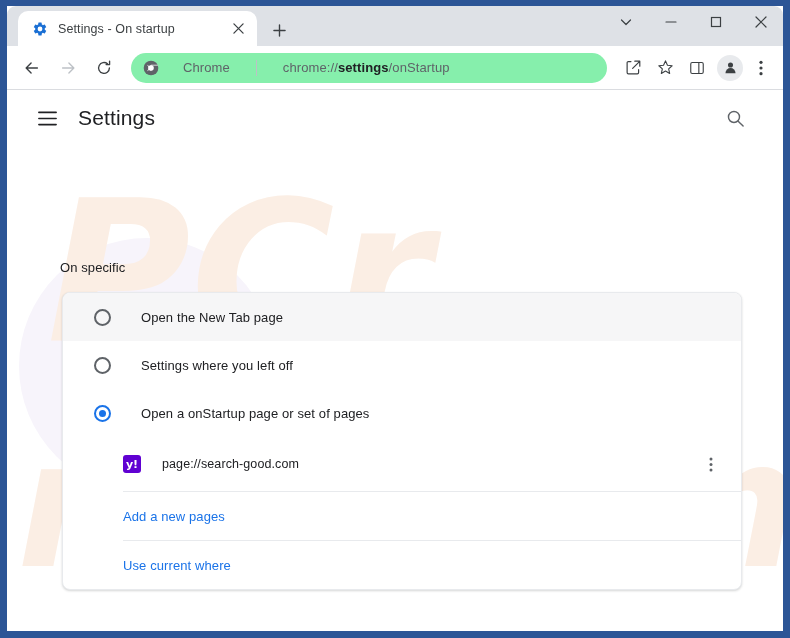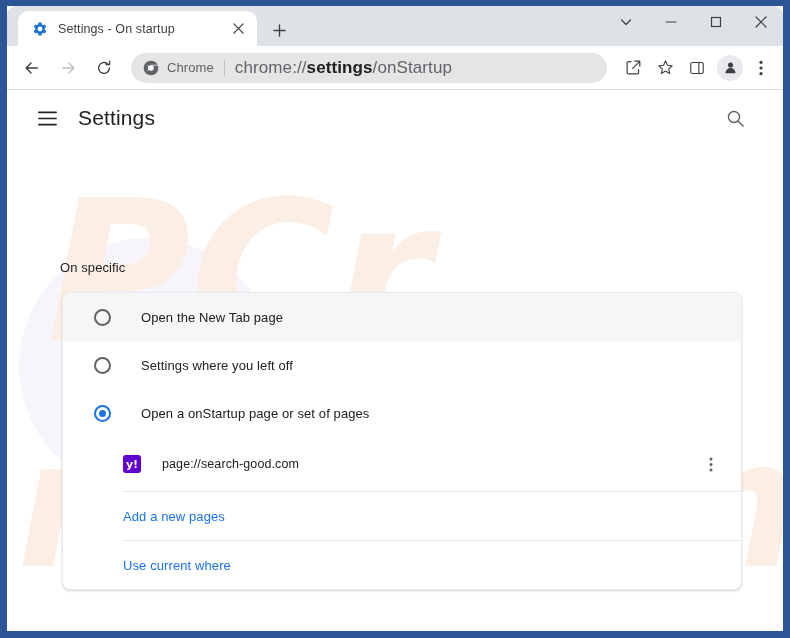--- a/index.html
+++ b/index.html
@@ -122,28 +122,29 @@
     display: flex;
     align-items: center;
     justify-content: center;
     border-radius: 50%;
     flex: 0 0 30px;
   }
 
   .omnibox {
     flex: 1;
     height: 30px;
-    background: #e5e5e5;
+    background: #86efac;
     border-radius: 15px;
     display: flex;
     align-items: center;
     padding: 0 14px 0 12px;
     margin-left: 6px;
     margin-right: 8px;
     min-width: 0;
+    gap: 16px;
   }
 
   .omnibox-chrome-icon {
     width: 16px; height: 16px;
     flex: 0 0 16px;
     margin-right: 8px;
   }
 
   .omnibox-label {
     font-size: 13px;
@@ -154,21 +155,21 @@
 
   .omnibox-sep {
     width: 1px;
     height: 16px;
     background: #bdc1c6;
     margin: 0 10px;
     flex: 0 0 1px;
   }
 
   .omnibox-url {
-    font-size: 17px;
+    font-size: 13px;
     color: #5f6368;
     white-space: nowrap;
     overflow: hidden;
     text-overflow: ellipsis;
     letter-spacing: 0.1px;
   }
   .omnibox-url b { color: #202124; font-weight: 700; }
 
   .tool-icon {
     width: 28px; height: 28px;

